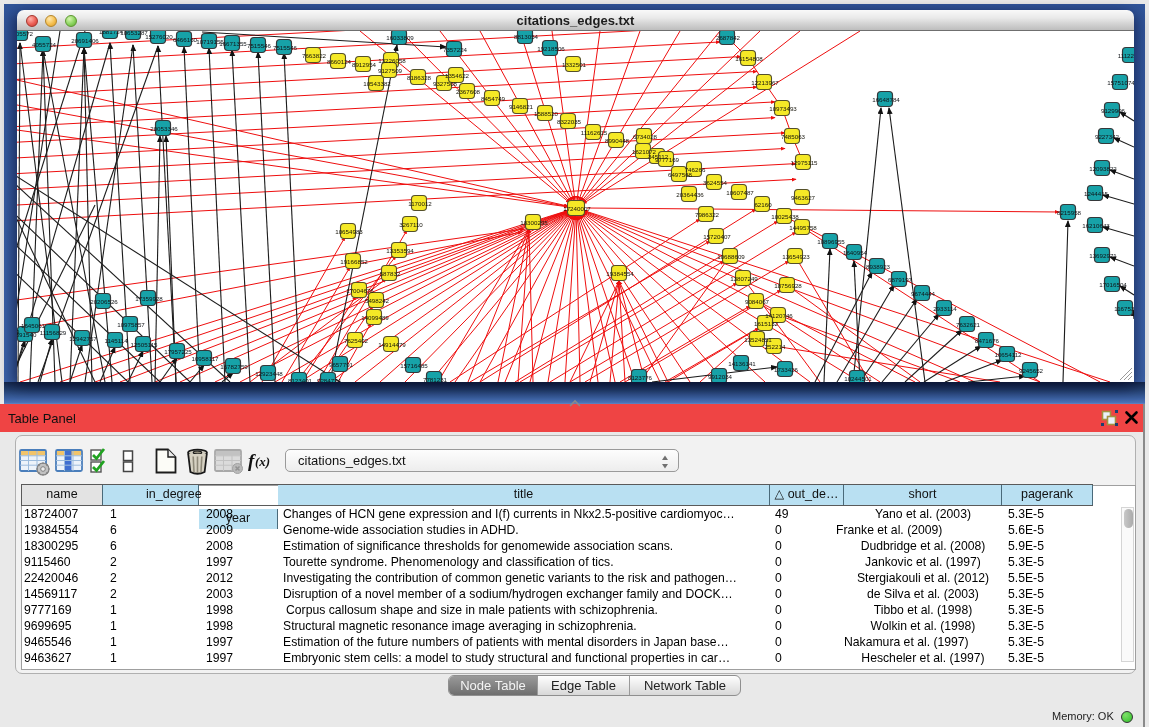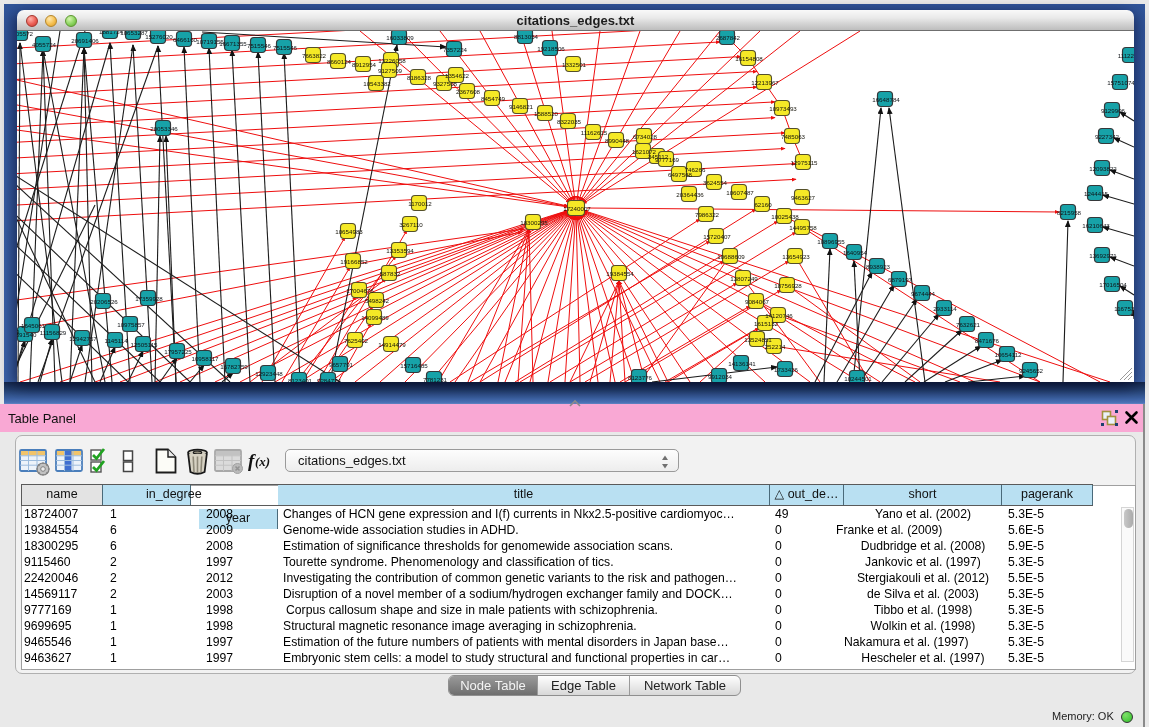--- a/index.html
+++ b/index.html
@@ -10,21 +10,21 @@
   background:linear-gradient(180deg,#15274b 0%,#24406f 35%,#3c61a2 75%,#4d74b8 96%,#6c8cc6 100%); }
 #win { position:absolute; left:13px; top:6px; width:1117px; height:372px;
   box-shadow:-5px 4px 14px rgba(5,10,40,.5), 5px 4px 14px rgba(5,10,40,.35); border-radius:7px 7px 0 0; }
 #titlebar { position:absolute; left:0; top:0; width:1117px; height:21px; border-radius:7px 7px 0 0;
   background:linear-gradient(180deg,#f9f9f9 0%,#e9e9e9 40%,#d2d2d2 70%,#bdbdbd 100%);
   border-bottom:1px solid #6f6f6f; }
 #titlebar .title { position:absolute; width:100%; text-align:center; top:3px; font-size:13px; color:#1d1d1d; font-weight:700;}
 .tl { position:absolute; top:5px; width:12px; height:12px; border-radius:50%; }
 #canvas { position:absolute; left:0; top:21px; width:1117px; height:351px; background:#fff; overflow:hidden; }
 #tpanel { position:absolute; left:0; top:404px; width:1145px; height:323px; background:#e9e9e9; }
-#tphead { position:absolute; left:0; top:0; width:100%; height:28px; background:#f9a8d4; }
+#tphead { position:absolute; left:0; top:0; width:100%; height:28px; background:#ef4444; }
 #tphead .t { position:absolute; left:8px; top:7px; font-size:13px; color:#111; }
 #ddl { position:absolute; left:285px; top:45px; width:394px; height:23px;
   background:linear-gradient(180deg,#fdfdfd,#ededed);
   border:1px solid #9a9a9a; border-radius:5px; font-size:13px; color:#111; line-height:21px; padding-left:12px; }
 .hc { position:absolute; top:0; height:20px; border-right:1px solid #4a6a7a; font-size:12.5px; color:#111;
   text-align:center; line-height:19px; }
 #twhite { position:absolute; left:6px; top:81px; width:1115px; height:156px; background:#fff; border:1px solid #9a9a9a; border-top:0; }
 .trow { position:absolute; left:0; width:1149px; height:16px; font-size:12.2px; color:#000; }
 .trow span { position:absolute; top:1px; white-space:nowrap; }
 #vscroll { position:absolute; left:1121px; top:507px; width:13px; height:155px; background:#fafafa; border:1px solid #d5d5d5; }
@@ -558,36 +558,36 @@
   </div>
 <div id="ddl" style="top:449px;">citations_edges.txt
   <svg style="position:absolute; right:9px; top:4.5px" width="8" height="14" viewBox="0 0 8 14">
       <path d="M4 0.5 L7 5 L1 5 z" fill="#707070"></path>
       <path d="M4 13.5 L7 9 L1 9 z" fill="#707070"></path>
     </svg>
 </div>
 <div id="twhite" style="position:absolute; left:21px; top:485px; width:1115px; height:185px; background:#fff; border:1px solid #9f9f9f;"></div>
 <div id="theadrow" style="position:absolute; left:21px; top:485px; width:1072px; height:20px;border-radius:10px;">
   <div class="hc" style="left:0; width:82px; background:#e3e3e3; border-left:1px solid #5a5a5a;">name</div>
-  <div class="hc" style="left:82px; width:88px; background:#b9e0f2;padding-left:43px;">in_degree</div>
+  <div class="hc" style="left:82px; width:96px; background:#b9e0f2;padding-left:43px;">in_degree</div>
   <div class="hc" style="left:178px; width:79px; background:#b9e0f2;margin-top:24px;">year</div>
   <div class="hc" style="left:257px; width:492px; background:#b9e0f2;">title</div>
   <div class="hc" style="left:749px; width:74px; background:#b9e0f2;">△ out_de…</div>
   <div class="hc" style="left:823px; width:158px; background:#b9e0f2;">short</div>
   <div class="hc" style="left:981px; width:91px; background:#b9e0f2;">pagerank</div>
   <div style="position:absolute; left:0; top:-1px; width:1072px; height:1px; background:#5a5a5a;"></div>
   <div style="position:absolute; left:0; top:20px; width:1072px; height:1px; background:#5a5a5a;"></div>
 </div>
 <div class="trow" style="top:506px">
 <span style="left:24px">18724007</span>
     <span style="left:110px">1</span>
     <span style="left:206px">2008</span>
     <span style="left:283px">Changes of HCN gene expression and I(f) currents in Nkx2.5-positive cardiomyoc…</span>
     <span style="left:775px">49</span>
-    <span style="left:844px;width:158px;text-align:center">Yano et al. (2002)</span>
+    <span style="left:844px;width:158px;text-align:center">Yano et al. (2003)</span>
     <span style="left:1008px">5.3E-5</span>
   </div>
 <div class="trow" style="top:522px">
 <span style="left:24px">19384554</span>
     <span style="left:110px">6</span>
     <span style="left:206px">2009</span>
     <span style="left:283px">Genome-wide association studies in ADHD.</span>
     <span style="left:775px">0</span>
     <span style="left:836px;width:158px;text-align:left">Franke et al. (2009)</span>
     <span style="left:1008px">5.6E-5</span>

